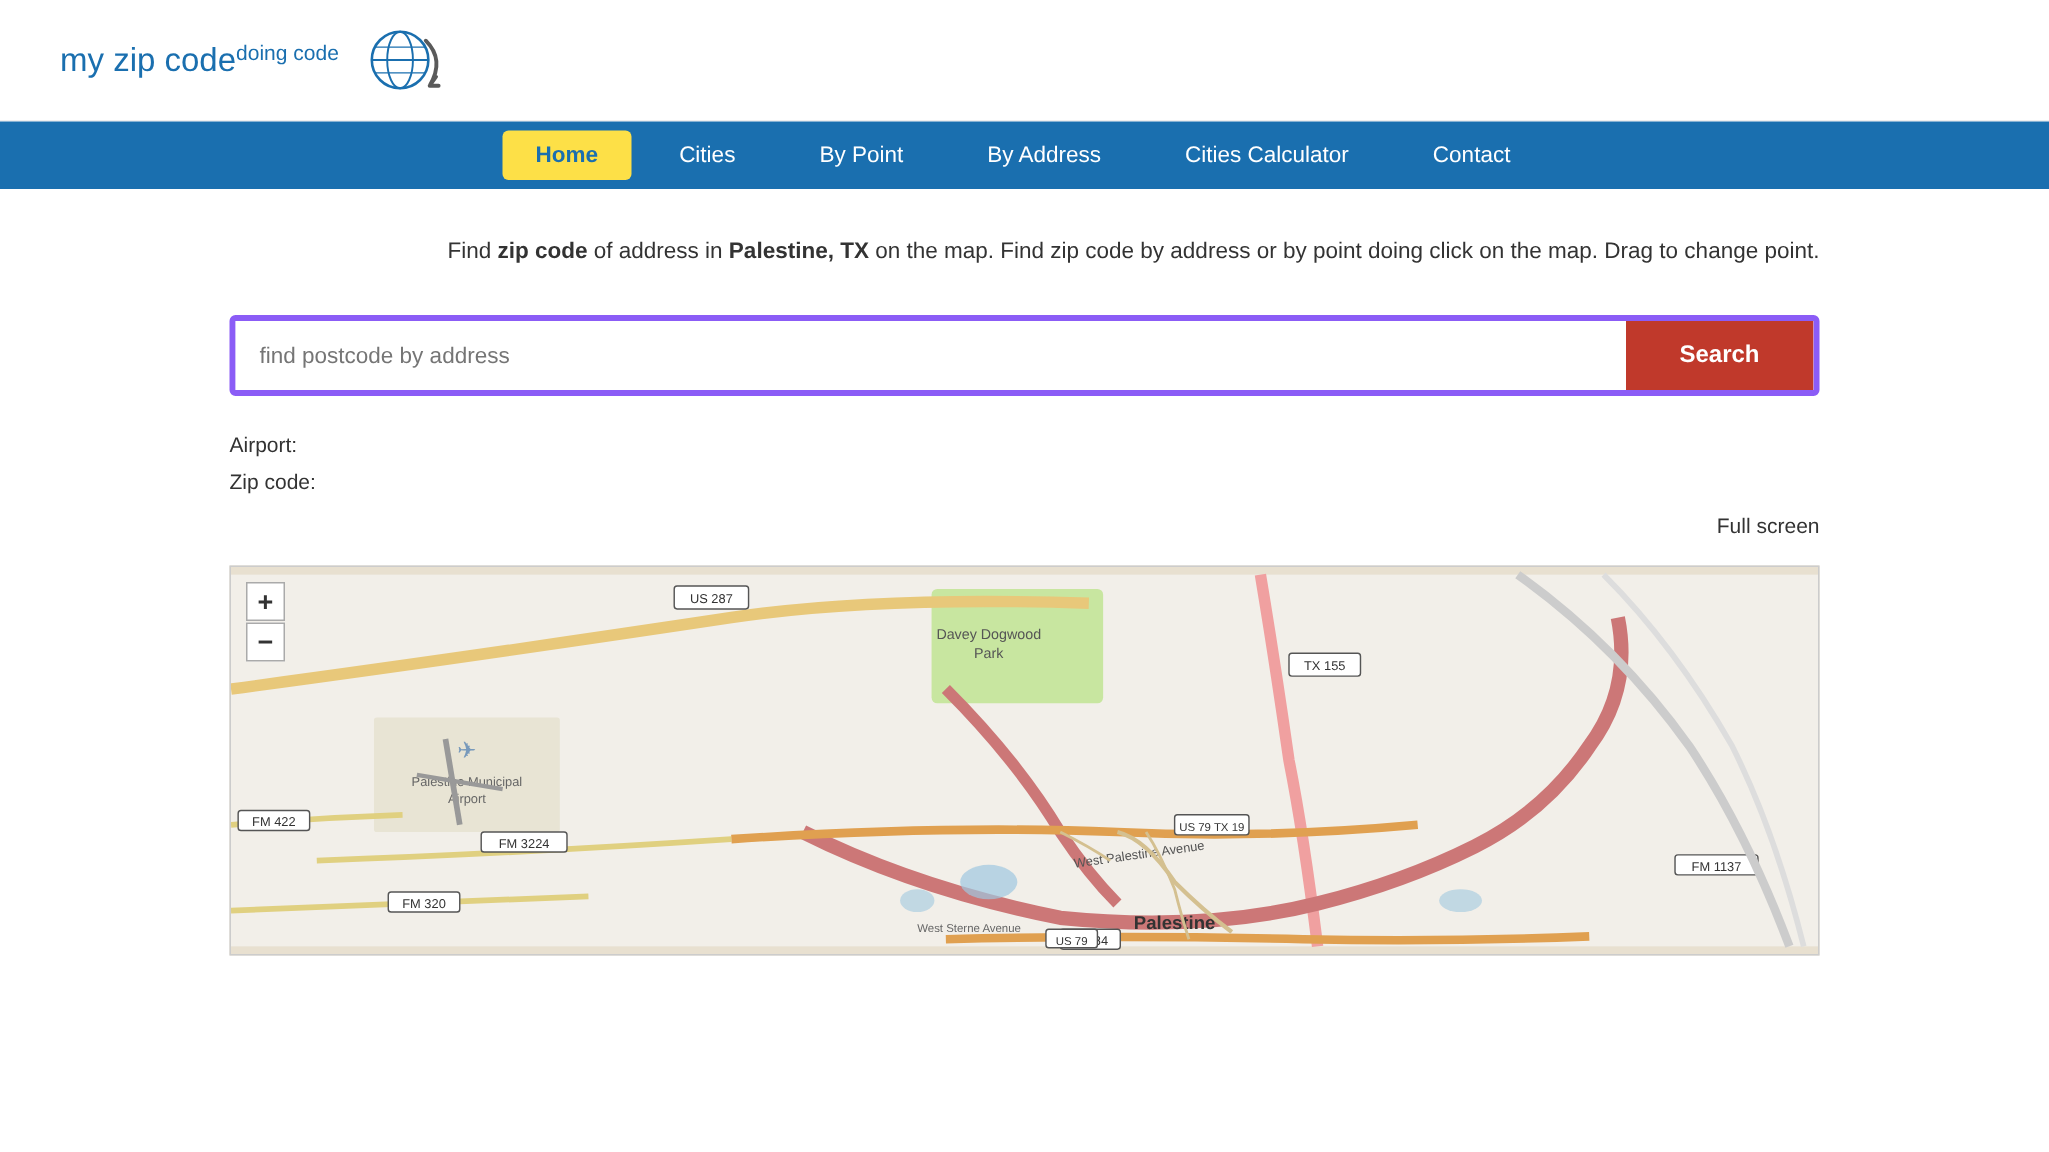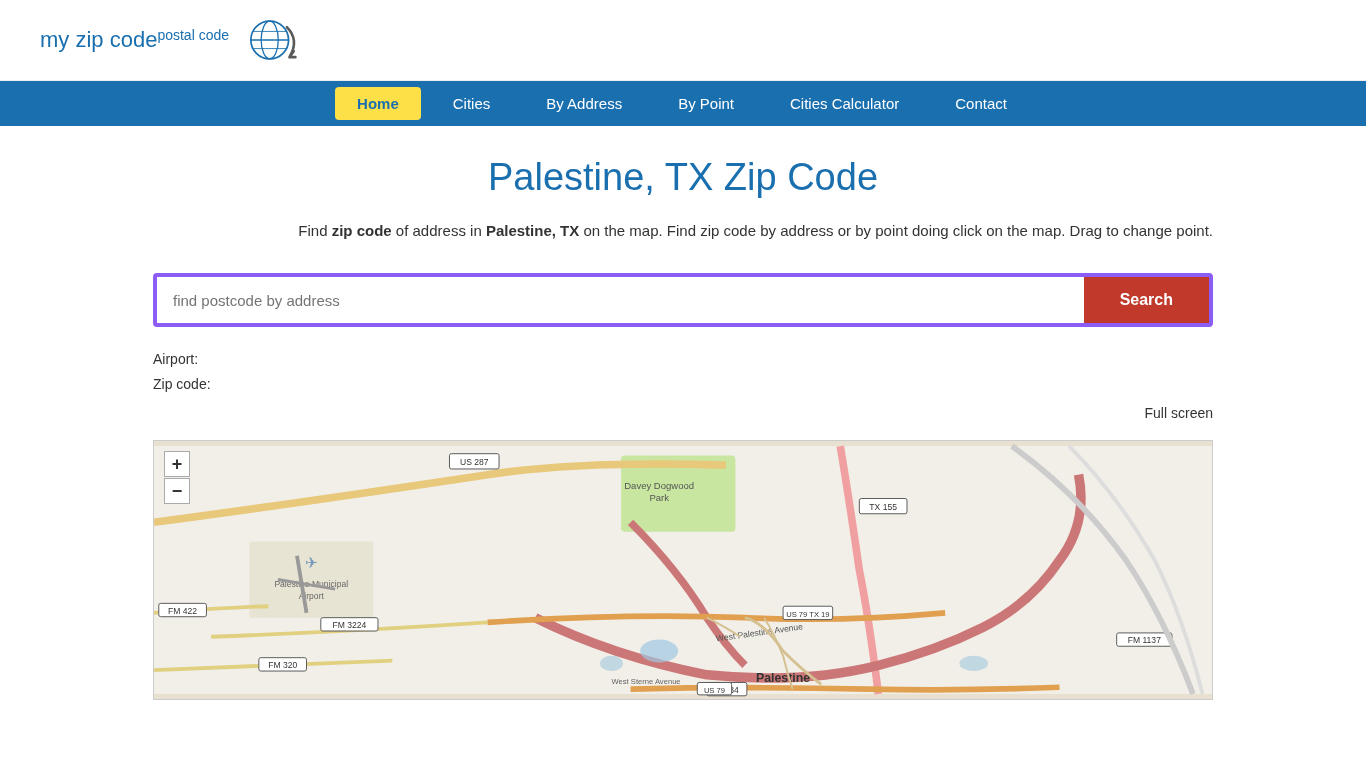--- a/index.html
+++ b/index.html
@@ -171,47 +171,46 @@
       height: 100%;
     }
   </style>
 </head>
 <body>
 
 <header class="header">
   <div class="logo-area">
     <div class="logo-text">
       <span class="logo-main">my zip code</span>
-      <span class="logo-sub">postal code</span>
+      <span class="logo-sub">doing code</span>
     </div>
 
     <svg class="logo-icon" viewBox="0 0 80 70" xmlns="http://www.w3.org/2000/svg">
       <ellipse cx="35" cy="35" rx="22" ry="22" fill="none" stroke="#1a6faf" stroke-width="2"></ellipse>
       <ellipse cx="35" cy="35" rx="10" ry="22" fill="none" stroke="#1a6faf" stroke-width="1.5"></ellipse>
       <line x1="13" y1="35" x2="57" y2="35" stroke="#1a6faf" stroke-width="1.5"></line>
       <line x1="15" y1="25" x2="55" y2="25" stroke="#1a6faf" stroke-width="1"></line>
       <line x1="15" y1="45" x2="55" y2="45" stroke="#1a6faf" stroke-width="1"></line>
 
       <path d="M55 20 Q70 35 58 55 L63 48 M58 55 L65 55" stroke="#5a5a5a" stroke-width="3" fill="none" stroke-linecap="round"></path>
     </svg>
   </div>
 </header>
 
 <nav>
   <a class="active">Home</a>
   <a>Cities</a>
+  <a>By Point</a>
   <a>By Address</a>
-  <a>By Point</a>
   <a>Cities Calculator</a>
   <a>Contact</a>
 </nav>
 
 <div class="main-content">
 
-  <h1 class="page-title">Palestine, TX Zip Code</h1>
 
   <p class="page-description">
     Find <strong>zip code</strong> of address in <strong>Palestine, TX</strong> on the map. Find zip code by address or by point doing click on the map. Drag to change point.
   </p>
 
   <div class="search-bar">
     <input class="search-input" type="text" placeholder="find postcode by address" style="">
     <button class="search-button">Search</button>
   </div>
 

